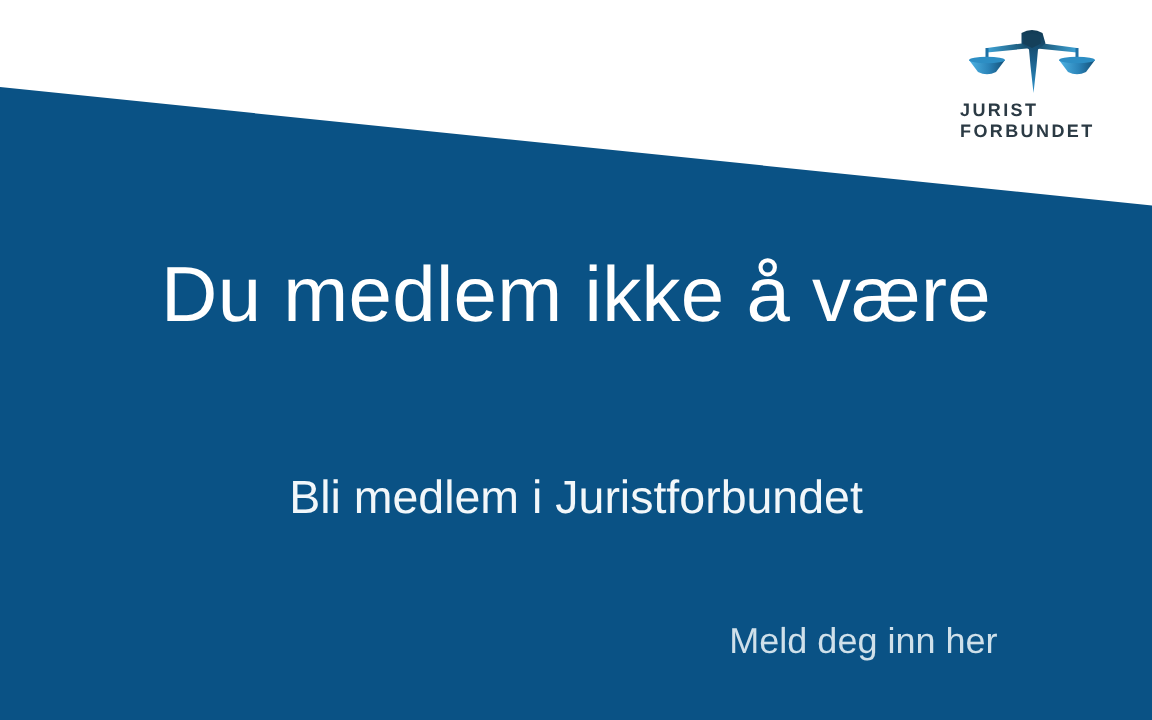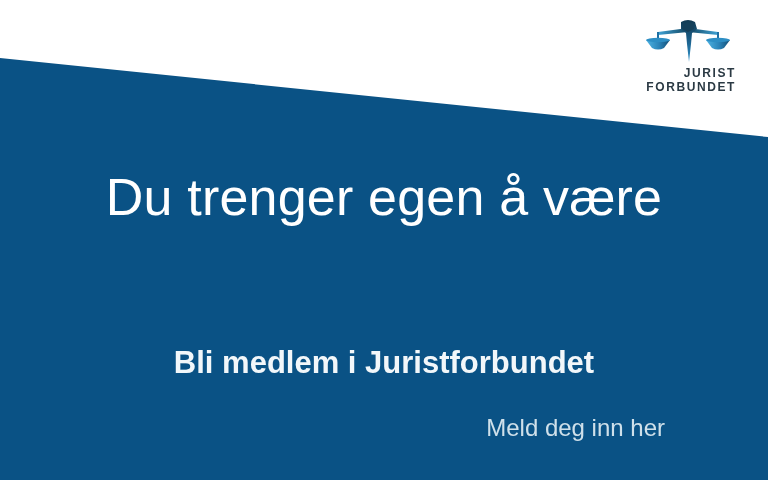--- a/index.html
+++ b/index.html
@@ -27,21 +27,21 @@
     background: #0a5285;
     clip-path: polygon(0 58px, 768px 137px, 768px 480px, 0 480px);
   }
   
   #logo {
     position: absolute;
     left: 640px;
     top: 14px;
     width: 96px;
     height: 86px;
-    text-align: right;
+    text-align: left;
   }
   #logo-mark {
     display: block;
     width: 96px;
     height: 50px;
   }
   .logo-word {
     display: block;
     color: #2b3a44;
     font-size: 12px;
@@ -64,26 +64,26 @@
     font-weight: 300;
     line-height: 68px;
     letter-spacing: 0.2px;
   }
   .headline-line { display: block; }
 
   
   #subtitle {
     position: absolute;
     left: 0;
-    top: 343px;
+    top: 312px;
     width: 768px;
     text-align: center;
     color: #f2f7fa;
     font-size: 31px;
-    font-weight: 700;
+    font-weight: 400;
     line-height: 40px;
   }
 
   
   #cta {
     position: absolute;
     left: 0;
     top: 412px;
     width: 768px;
     padding-right: 103px;
@@ -145,20 +145,20 @@
       <ellipse cx="78" cy="26" rx="12" ry="2.2" fill="#2d8ec4"></ellipse>
 
       <path d="M41 8 Q48 4 55 8 L57 15 L52 19 L51 30 L49 48 L47 30 L46 19 L41 15 Z" fill="url(#colGrad)"></path>
       <path d="M43 10 Q48 7 53 10 L54 15 L48 18 L42 15 Z" fill="#15405a"></path>
     </svg>
     <span class="logo-word" id="logo-word-1">JURIST</span>
     <span class="logo-word" id="logo-word-2">FORBUNDET</span>
   </div>
 
   <div id="headline">
-    <span class="headline-line">Du trenger egen å være</span>
+    <span class="headline-line">Du medlem ikke å være</span>
   </div>
 
   <div id="subtitle">Bli medlem i Juristforbundet</div>
 
   <div id="cta">Meld deg inn her</div>
 
 </div>
 
 </body></html>

